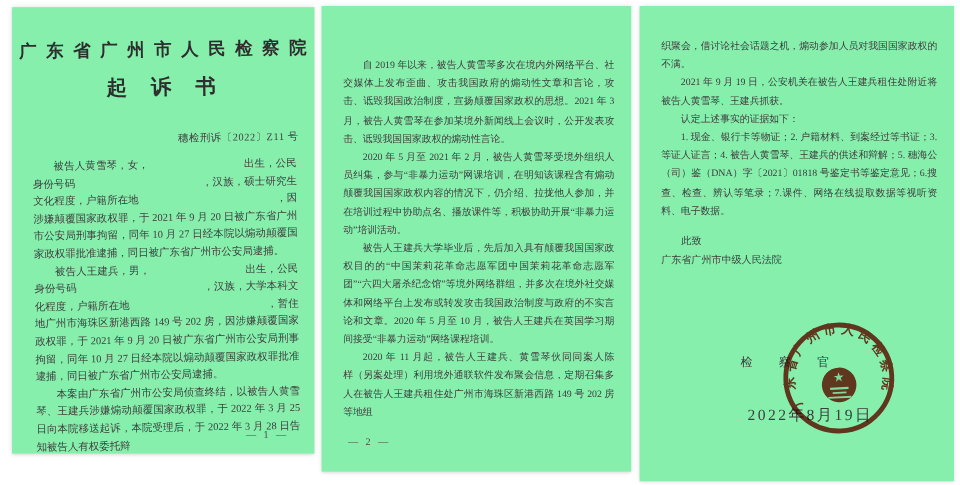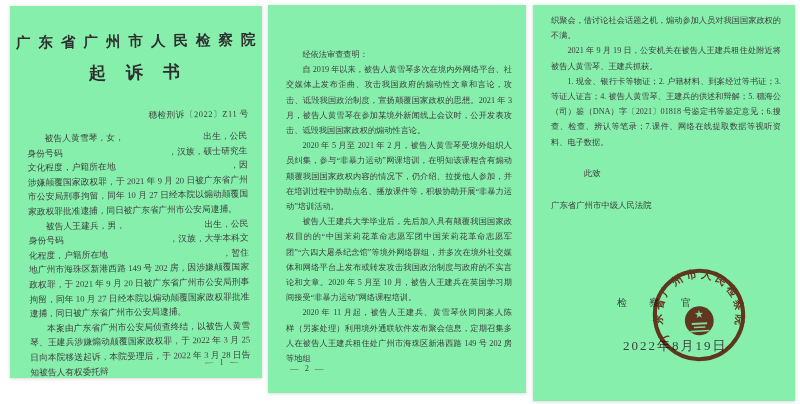--- a/index.html
+++ b/index.html
@@ -29,28 +29,28 @@
     font-size:17px;font-weight:bold;letter-spacing:20px;color:#2e2e2e;
     text-indent:20px;
   }
   .doc-number{
     text-align:right;margin:26px 12px 8px 0;
     font-size:8.6px;color:#3d3d3d;letter-spacing:0.5px;
   }
   .bodytext{margin:0 14px 0 18px;text-align:justify;}
   .page1 .bodytext{font-size:8.7px;line-height:14.6px;}
   .page2 .bodytext{margin-top:42px;font-size:8.2px;line-height:15.2px;}
-  .page3 .bodytext{margin-top:8px;font-size:8.2px;line-height:15.2px;}
+  .page3 .bodytext{margin-top:26px;font-size:8.2px;line-height:15.2px;}
   .bodytext p{margin:0;text-indent:2em;}
   .bodytext p.noindent{text-indent:0;}
   .pagenum{position:absolute;font-size:8.5px;color:#4a4a4a;letter-spacing:2px;}
   .pagenum-1{right:24px;bottom:10px;}
   .pagenum-2{left:22px;bottom:20px;}
   .closing-block{margin:10px 14px 0 18px;font-size:8.4px;line-height:16px;color:#3d3d3d;}
-  .closing{ text-indent:2em;margin:16px;}
+  .closing{ text-indent:2em;margin:0;}
   .court{margin:0;}
   .sig-block{position:absolute;left:84px;top:288px;font-size:10px;line-height:19px;color:#3d3d3d;}
   .sig-line1{letter-spacing:6px;}
   .sig-line2{letter-spacing:1px;}
   .seal-date{position:absolute;left:90px;top:332px;font-size:13px;letter-spacing:2px;color:#3d3d3d;}
   .seal{
     position:absolute;left:118px;top:262px;width:96px;height:96px;
     mix-blend-mode:multiply;opacity:.93;transform:rotate(-3deg);
   }
 </style>
@@ -67,35 +67,35 @@
       <p>被告人王建兵，男，　　　　　　　　　出生，公民身份号码　　　　　　　　　　　　，汉族，大学本科文化程度，户籍所在地　　　　　　　　　　　　　，暂住地广州市海珠区新港西路 149 号 202 房，因涉嫌颠覆国家政权罪，于 2021 年 9 月 20 日被广东省广州市公安局刑事拘留，同年 10 月 27 日经本院以煽动颠覆国家政权罪批准逮捕，同日被广东省广州市公安局逮捕。</p>
       <p>本案由广东省广州市公安局侦查终结，以被告人黄雪琴、王建兵涉嫌煽动颠覆国家政权罪，于 2022 年 3 月 25 日向本院移送起诉，本院受理后，于 2022 年 3 月 28 日告知被告人有权委托辩</p>
     </div>
     <div class="pagenum pagenum-1">— 1 —</div>
   </div>
 </div>
 
 <div class="page page2">
   <div class="page-inner">
     <div class="bodytext">
-      <p>经依法审查查明：</p>
       <p>自 2019 年以来，被告人黄雪琴多次在境内外网络平台、社交媒体上发布歪曲、攻击我国政府的煽动性文章和言论，攻击、诋毁我国政治制度，宣扬颠覆国家政权的思想。2021 年 3 月，被告人黄雪琴在参加某境外新闻线上会议时，公开发表攻击、诋毁我国国家政权的煽动性言论。</p>
       <p>2020 年 5 月至 2021 年 2 月，被告人黄雪琴受境外组织人员纠集，参与“非暴力运动”网课培训，在明知该课程含有煽动颠覆我国国家政权内容的情况下，仍介绍、拉拢他人参加，并在培训过程中协助点名、播放课件等，积极协助开展“非暴力运动”培训活动。</p>
       <p>被告人王建兵大学毕业后，先后加入具有颠覆我国国家政权目的的“中国茉莉花革命志愿军团中国茉莉花革命志愿军团”“六四大屠杀纪念馆”等境外网络群组，并多次在境外社交媒体和网络平台上发布或转发攻击我国政治制度与政府的不实言论和文章。2020 年 5 月至 10 月，被告人王建兵在英国学习期间接受“非暴力运动”网络课程培训。</p>
       <p>2020 年 11 月起，被告人王建兵、黄雪琴伙同同案人陈　样（另案处理）利用境外通联软件发布聚会信息，定期召集多人在被告人王建兵租住处广州市海珠区新港西路 149 号 202 房等地组</p>
     </div>
     <div class="pagenum pagenum-2">— 2 —</div>
   </div>
 </div>
 
 <div class="page page3">
   <div class="page-inner">
     <div class="bodytext">
       <p class="noindent">织聚会，借讨论社会话题之机，煽动参加人员对我国国家政权的不满。</p>
       <p>2021 年 9 月 19 日，公安机关在被告人王建兵租住处附近将被告人黄雪琴、王建兵抓获。</p>
+      <p>认定上述事实的证据如下：</p>
       <p>1. 现金、银行卡等物证；2. 户籍材料、到案经过等书证；3.　　　　　　　等证人证言；4. 被告人黄雪琴、王建兵的供述和辩解；5. 穗海公（司）鉴（DNA）字〔2021〕01818 号鉴定书等鉴定意见；6.搜查、检查、辨认等笔录；7.课件、网络在线提取数据等视听资料、电子数据。</p>
     </div>
     <div class="closing-block">
       <p class="closing">此致</p>
       <p class="court">广东省广州市中级人民法院</p>
     </div>
     <div class="sig-block">
       <div class="sig-line1">检　察　官</div>
     </div>
     <div class="seal-date">2022年8月19日</div>

